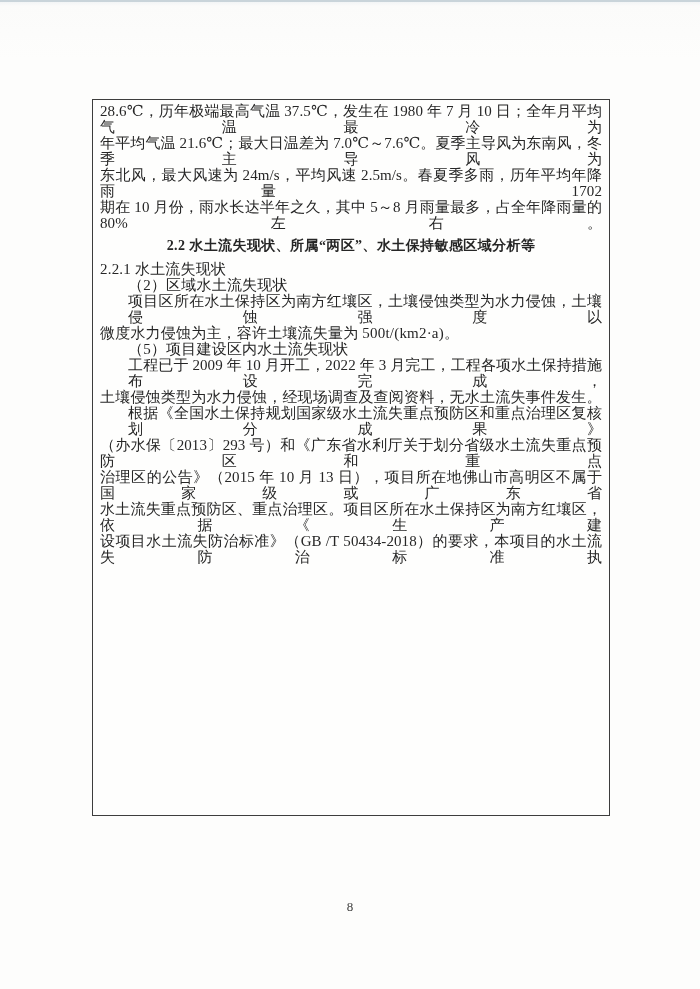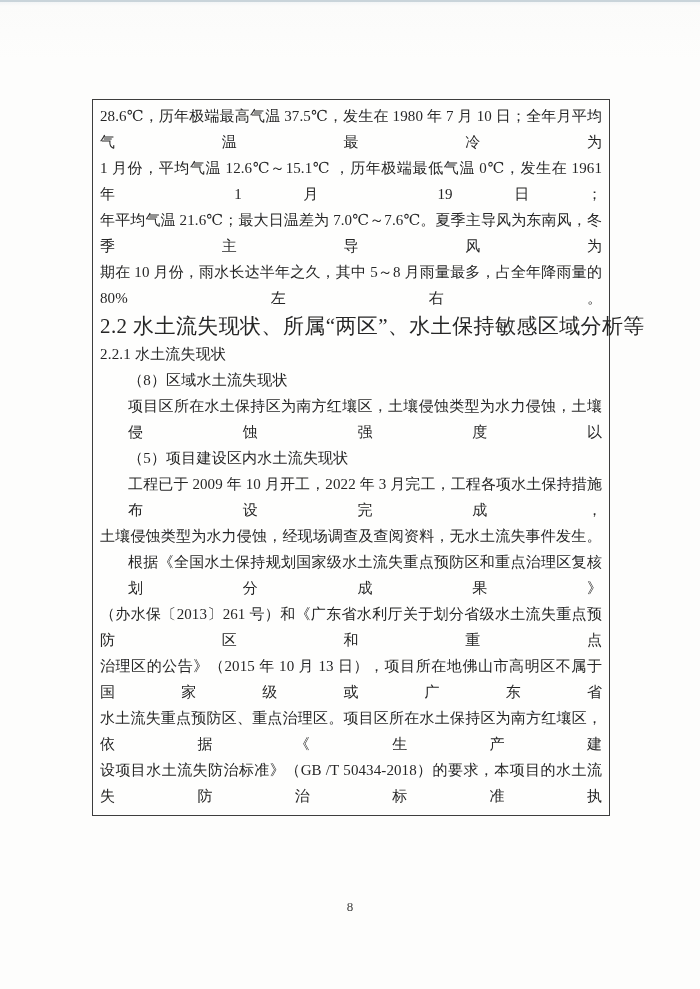--- a/index.html
+++ b/index.html
@@ -27,67 +27,69 @@
     top: 99px;
     width: 518px;
     height: 717px;
     border: 1.5px solid #3d3d3d;
     box-sizing: border-box;
     padding: 3px 7px 0 7px;
     background: rgba(255,255,255,0.35);
   }
   .line {
     font-size: 15px;
-    line-height: 26px;
+    line-height: 16px;
     white-space: nowrap;
     letter-spacing: 0.2px;
   }
   .line.justify {
     white-space: normal;
     text-align: justify;
     text-align-last: justify;
     letter-spacing: 0.1px;
   }
   .line.indent {
     padding-left: 28px;
   }
   .line.heading {
-    font-size: 21px;
-    font-weight: normal;
+    font-size: 14px;
+    font-weight: bold;
     line-height: 30px;
     letter-spacing: 0.4px;
+    text-align: center;
   }
   .page-number {
     position: absolute;
     top: 899px;
     left: 0;
     width: 700px;
     text-align: center;
     font-size: 13px;
     color: #3a3a3a;
   }
 </style>
 </head>
 <body>
 
 <div class="scan-edge-top"></div>
 
 <div class="content-box">
   <div class="line justify">28.6℃，历年极端最高气温 37.5℃，发生在 1980 年 7 月 10 日；全年月平均气温最冷为</div>
-  <div class="line justify">1 月份，平均气温 12.6℃～15.1℃ ，历年极端最低气温 0℃，发生在 1961 年 1 月 19 日；</div>
   <div class="line justify">年平均气温 21.6℃；最大日温差为 7.0℃～7.6℃。夏季主导风为东南风，冬季主导风为</div>
+  <div class="line justify">东北风，最大风速为 24m/s，平均风速 2.5m/s。春夏季多雨，历年平均年降雨量 1702</div>
   <div class="line justify">期在 10 月份，雨水长达半年之久，其中 5～8 月雨量最多，占全年降雨量的 80%左右。</div>
   <div class="line heading">2.2 水土流失现状、所属“两区”、水土保持敏感区域分析等</div>
   <div class="line">2.2.1 水土流失现状</div>
-  <div class="line indent">（8）区域水土流失现状</div>
+  <div class="line indent">（2）区域水土流失现状</div>
   <div class="line indent justify">项目区所在水土保持区为南方红壤区，土壤侵蚀类型为水力侵蚀，土壤侵蚀强度以</div>
+  <div class="line">微度水力侵蚀为主，容许土壤流失量为 500t/(km2·a)。</div>
   <div class="line indent">（5）项目建设区内水土流失现状</div>
   <div class="line indent justify">工程已于 2009 年 10 月开工，2022 年 3 月完工，工程各项水土保持措施布设完成，</div>
   <div class="line">土壤侵蚀类型为水力侵蚀，经现场调查及查阅资料，无水土流失事件发生。</div>
   <div class="line indent justify">根据《全国水土保持规划国家级水土流失重点预防区和重点治理区复核划分成果》</div>
-  <div class="line justify">（办水保〔2013〕261 号）和《广东省水利厅关于划分省级水土流失重点预防区和重点</div>
+  <div class="line justify">（办水保〔2013〕293 号）和《广东省水利厅关于划分省级水土流失重点预防区和重点</div>
   <div class="line justify">治理区的公告》（2015 年 10 月 13 日），项目所在地佛山市高明区不属于国家级或广东省</div>
   <div class="line justify">水土流失重点预防区、重点治理区。项目区所在水土保持区为南方红壤区，依据《生产建</div>
   <div class="line justify">设项目水土流失防治标准》（GB /T 50434-2018）的要求，本项目的水土流失防治标准执</div>
 
 </div>
 
 <div class="page-number">8</div>
 
 </body></html>

